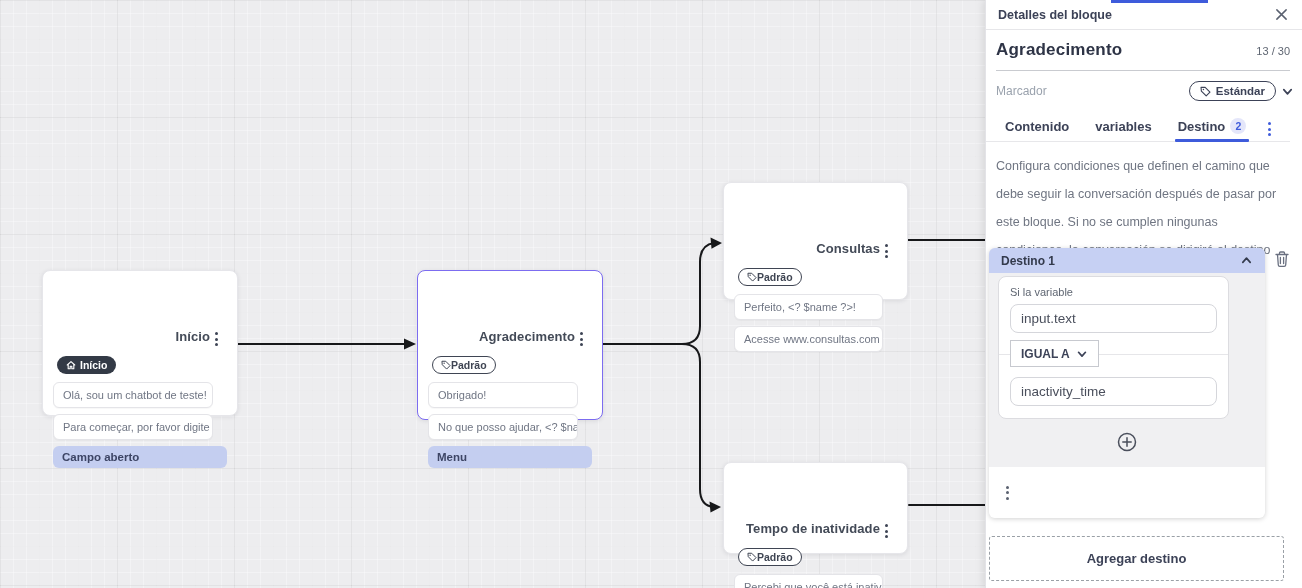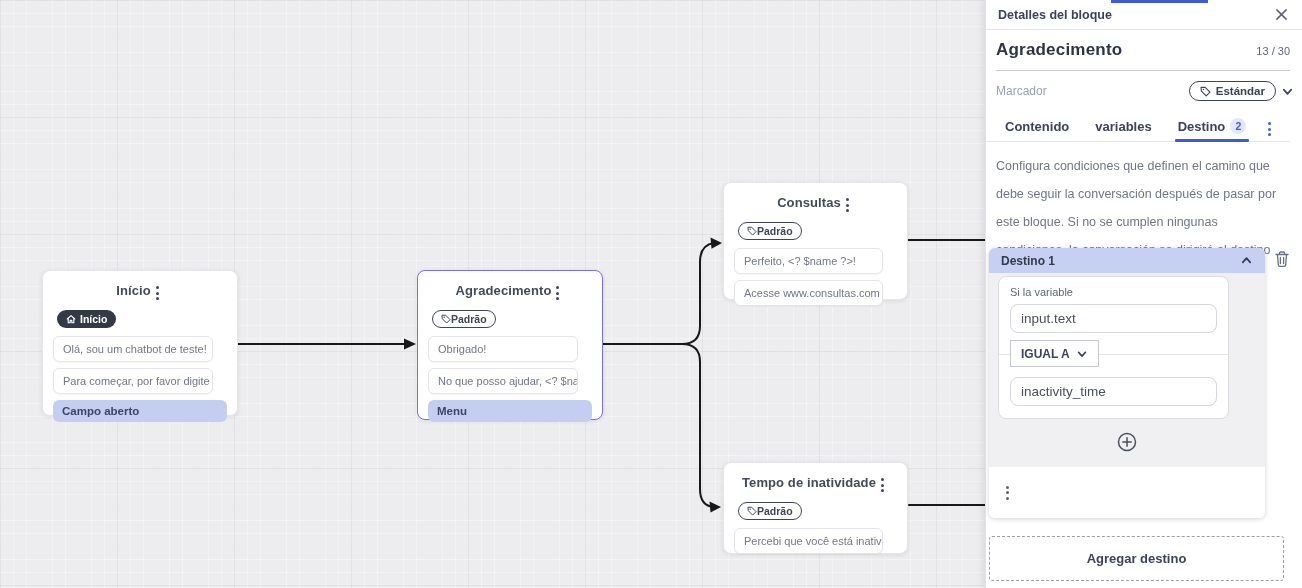--- a/index.html
+++ b/index.html
@@ -16,21 +16,21 @@
       linear-gradient(to bottom, rgba(0,0,0,0.028) 1px, transparent 1px),
       linear-gradient(to right, rgba(255,255,255,0.35) 1px, transparent 1px),
       linear-gradient(to bottom, rgba(255,255,255,0.35) 1px, transparent 1px);
     background-size:117px 117px,117px 117px,39px 39px,39px 39px,13px 13px,13px 13px; }
   .edges { position:absolute; inset:0; z-index:1; }
 
   
   .node { position:absolute; z-index:2; background:#fff; border:1px solid #e6e6ea;
     border-radius:8px; box-shadow:0 1px 4px rgba(40,40,60,0.10); padding:10px 10px 10px; }
   .node.selected { border:1.5px solid #7c6cf0; }
-  .node-head { display:flex; justify-content:center; align-items:flex-start; padding:2px 4px 0 4px; }
+  .node-head { display:flex; justify-content:flex-end; align-items:flex-start; padding:2px 4px 0 4px;margin-top:46px; }
   .node-title { font-size:13px; font-weight:700; color:#434a57; letter-spacing:.1px; }
   .kebab { display:flex; flex-direction:column; gap:2.5px; padding:3px 5px; cursor:pointer; }
   .kebab i { width:3px; height:3px; border-radius:50%; background:#3d4454; display:block; }
   .badge-row { padding:7px 4px 8px 4px; }
   .pill-dark { display:inline-flex; align-items:center; gap:4px; background:#333a46; color:#fff;
     height:18px; border-radius:9px; padding:0 9px; font-size:10.5px; font-weight:700; }
   .pill-outline { display:inline-flex; align-items:center; background:#fff; color:#3f4553;
     border:1.2px solid #3f4553; height:18px; border-radius:9px; padding:0 8px; font-size:10.5px; font-weight:700; }
   .msg { height:26px; line-height:24px; border:1px solid #e4e4e8; border-radius:6px; background:#fff;
     font-size:11px; color:#707684; padding:0 9px; margin:0 14px 6px 0; white-space:nowrap; overflow:hidden;

